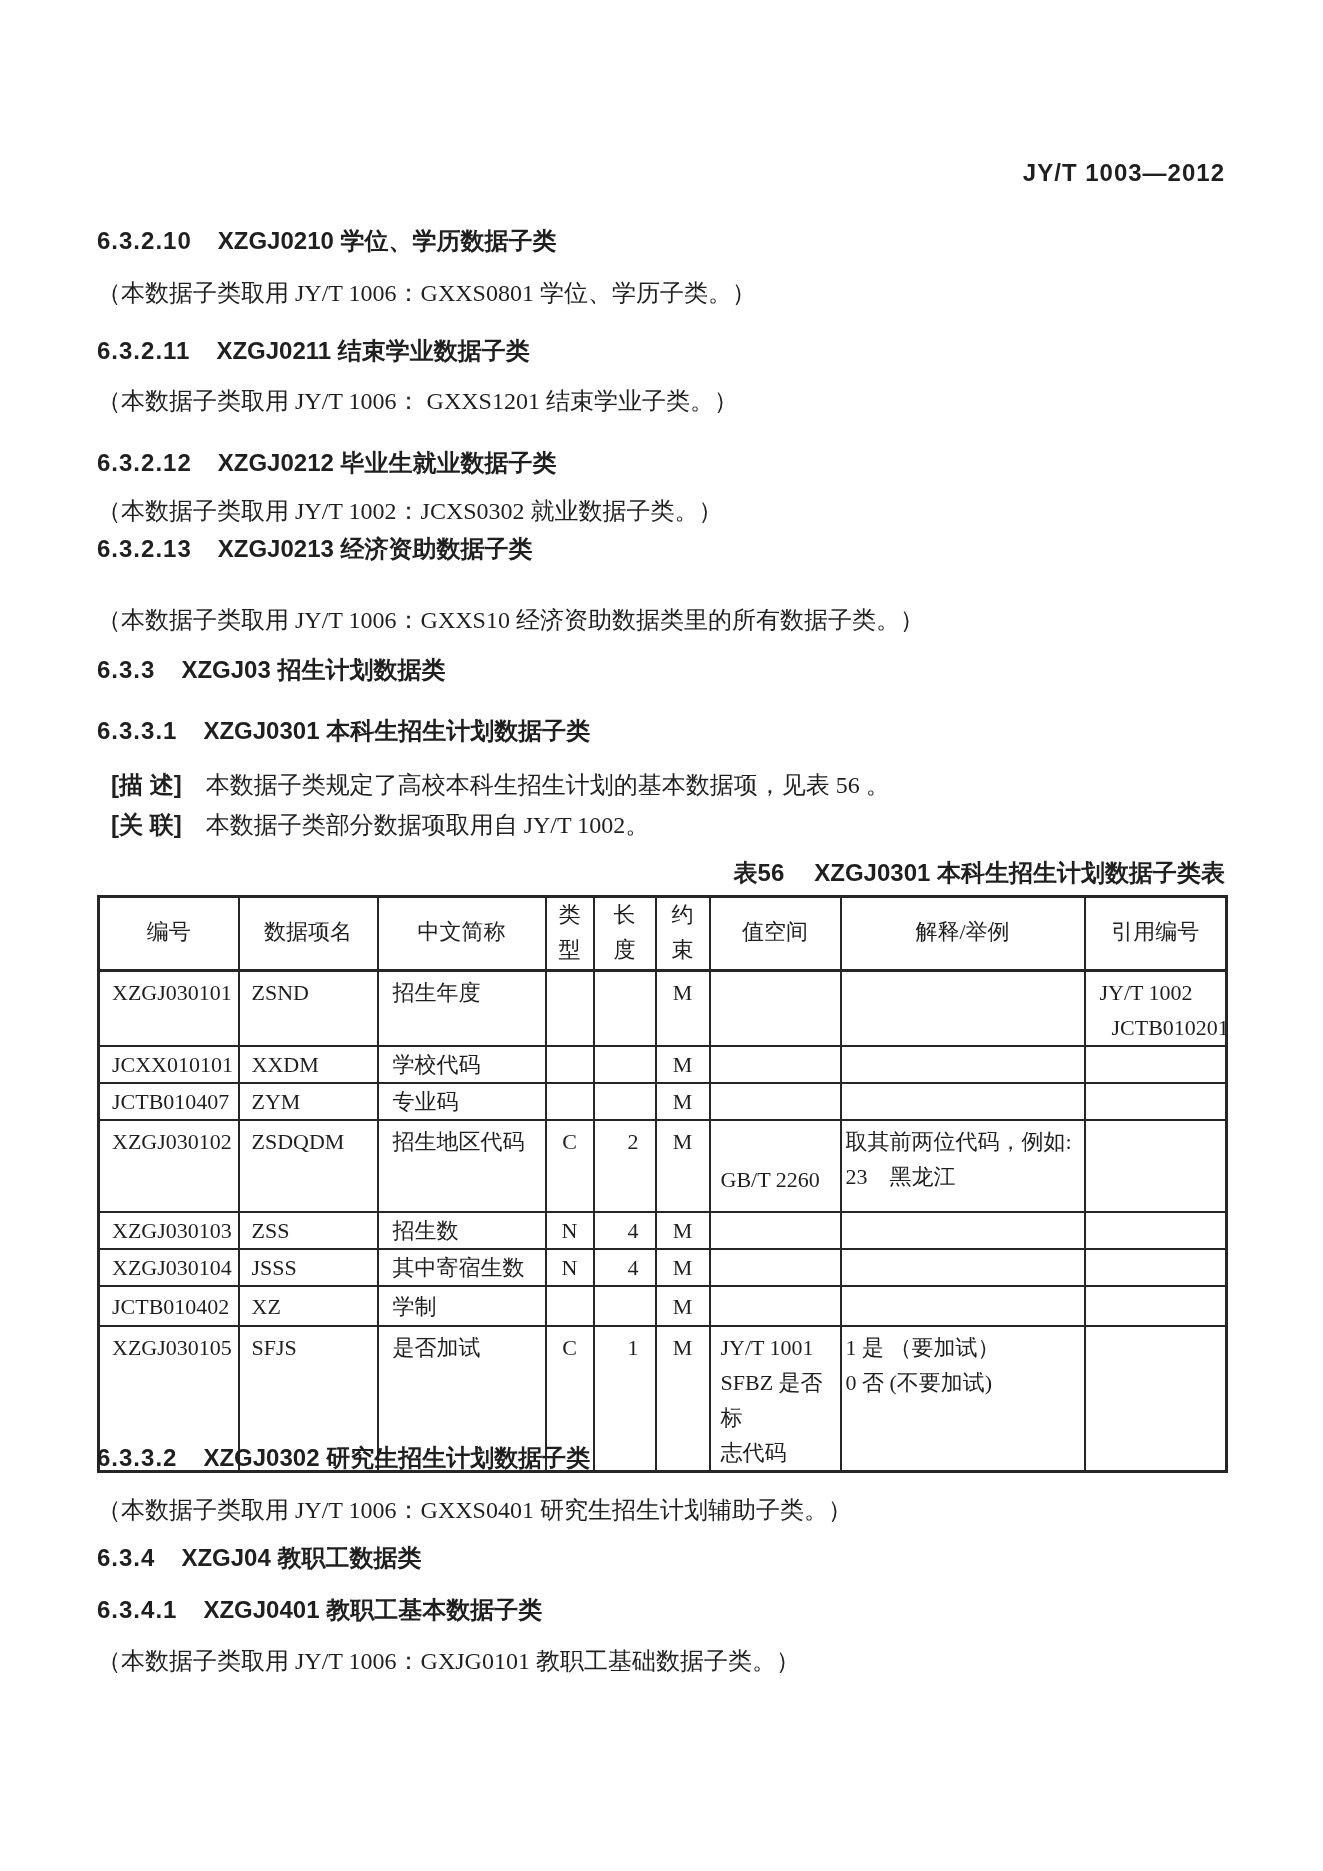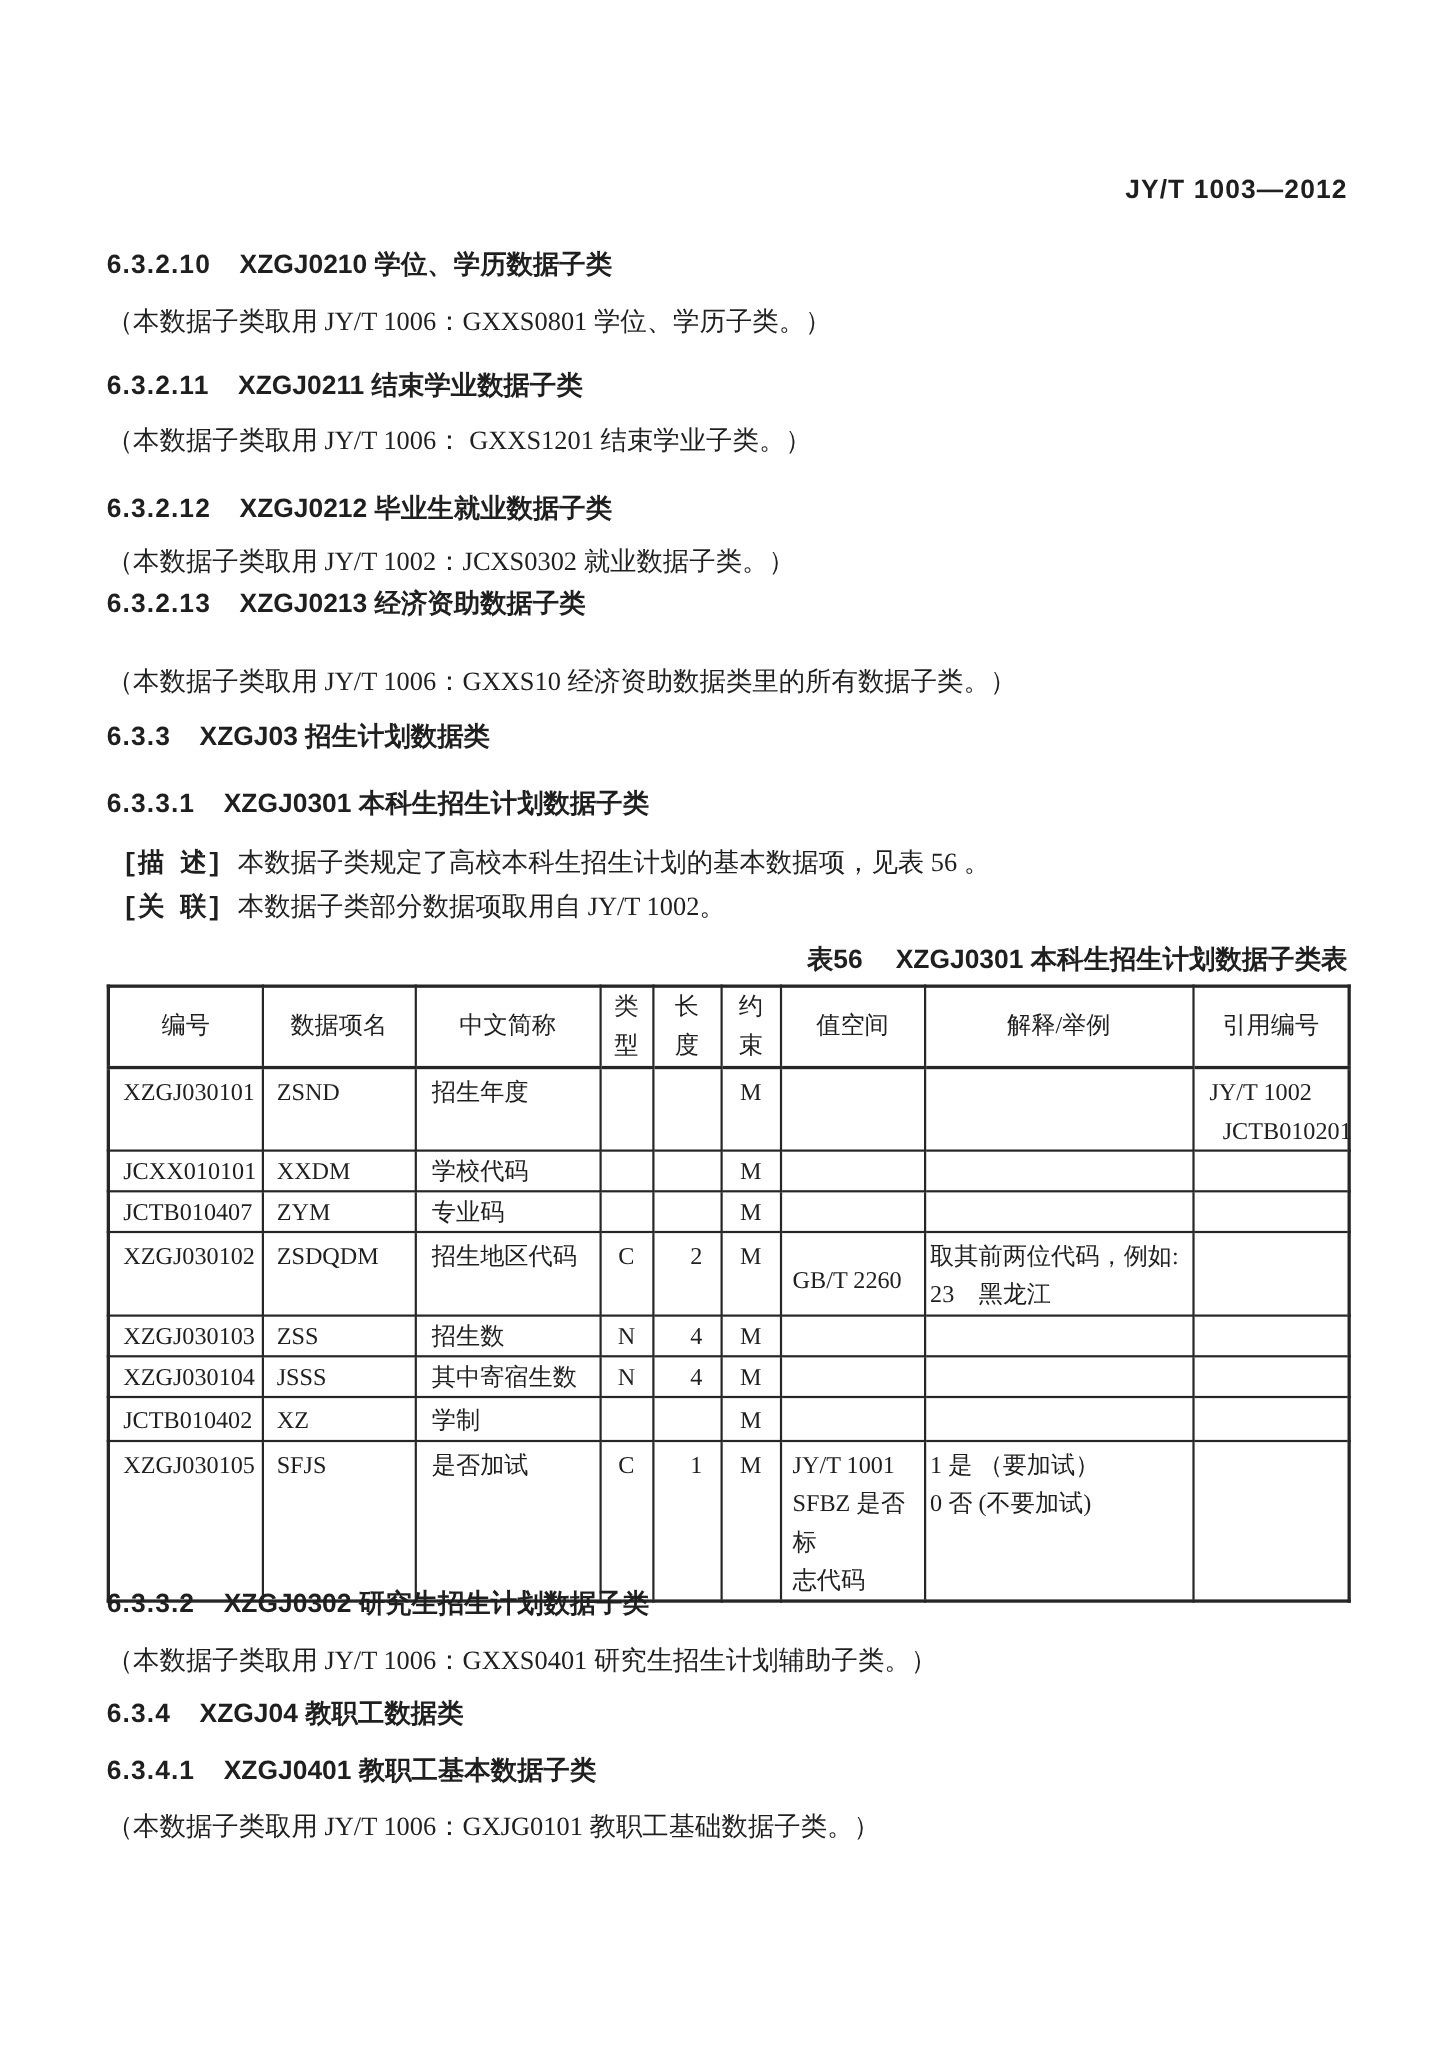--- a/index.html
+++ b/index.html
@@ -35,23 +35,23 @@
   .h .h-num { margin-right: 26px; letter-spacing: 1px; }
 
   .para {
     font-size: 24px;
     line-height: 34px;
     white-space: nowrap;
   }
 
   .descline { font-size: 24px; line-height: 34px; padding-left: 14px; white-space: nowrap; }
   .descline .tag {
-    font-family: Liberation Mono, monospace;
+    font-family: Liberation Sans, sans-serif;
     font-weight: 700;
-    margin-right: 14px;
+    margin-right: 24px;
   }
 
   .tbl-title {
     text-align: right;
     font-family: "Liberation Sans", "DejaVu Sans", sans-serif;
     font-weight: 700;
     font-size: 24px;
     line-height: 34px;
   }
   .tbl-title .t-index { margin-right: 30px; }
@@ -107,21 +107,21 @@
     line-height: 32px;
   }
 
   table.data td { vertical-align: middle; line-height: 35px; }
   table.data .cl { min-height: 35px; }
   table.data td .cl:empty { min-height: 35px; }
 
   tbody tr:nth-child(1) { height: 75px; }
   tbody tr:nth-child(2) { height: 36px; }
   tbody tr:nth-child(3) { height: 36px; }
-  tbody tr:nth-child(4) { height: 76px; font-family: Liberation Serif, serif; }
+  tbody tr:nth-child(4) { height: 92px; font-family: Liberation Serif, serif; }
   tbody tr:nth-child(5) { height: 36px; }
   tbody tr:nth-child(6) { height: 36px; }
   tbody tr:nth-child(7) { height: 40px; }
   tbody tr:nth-child(8) { height: 107px; }
 
   tbody td:nth-child(1) { padding-left: 12px; }
   tbody td:nth-child(2) { padding-left: 12px; }
   tbody td:nth-child(3) { padding-left: 14px; }
   tbody td:nth-child(4) { text-align: center; }
   tbody td:nth-child(5) { text-align: right; padding-right: 16px; }

